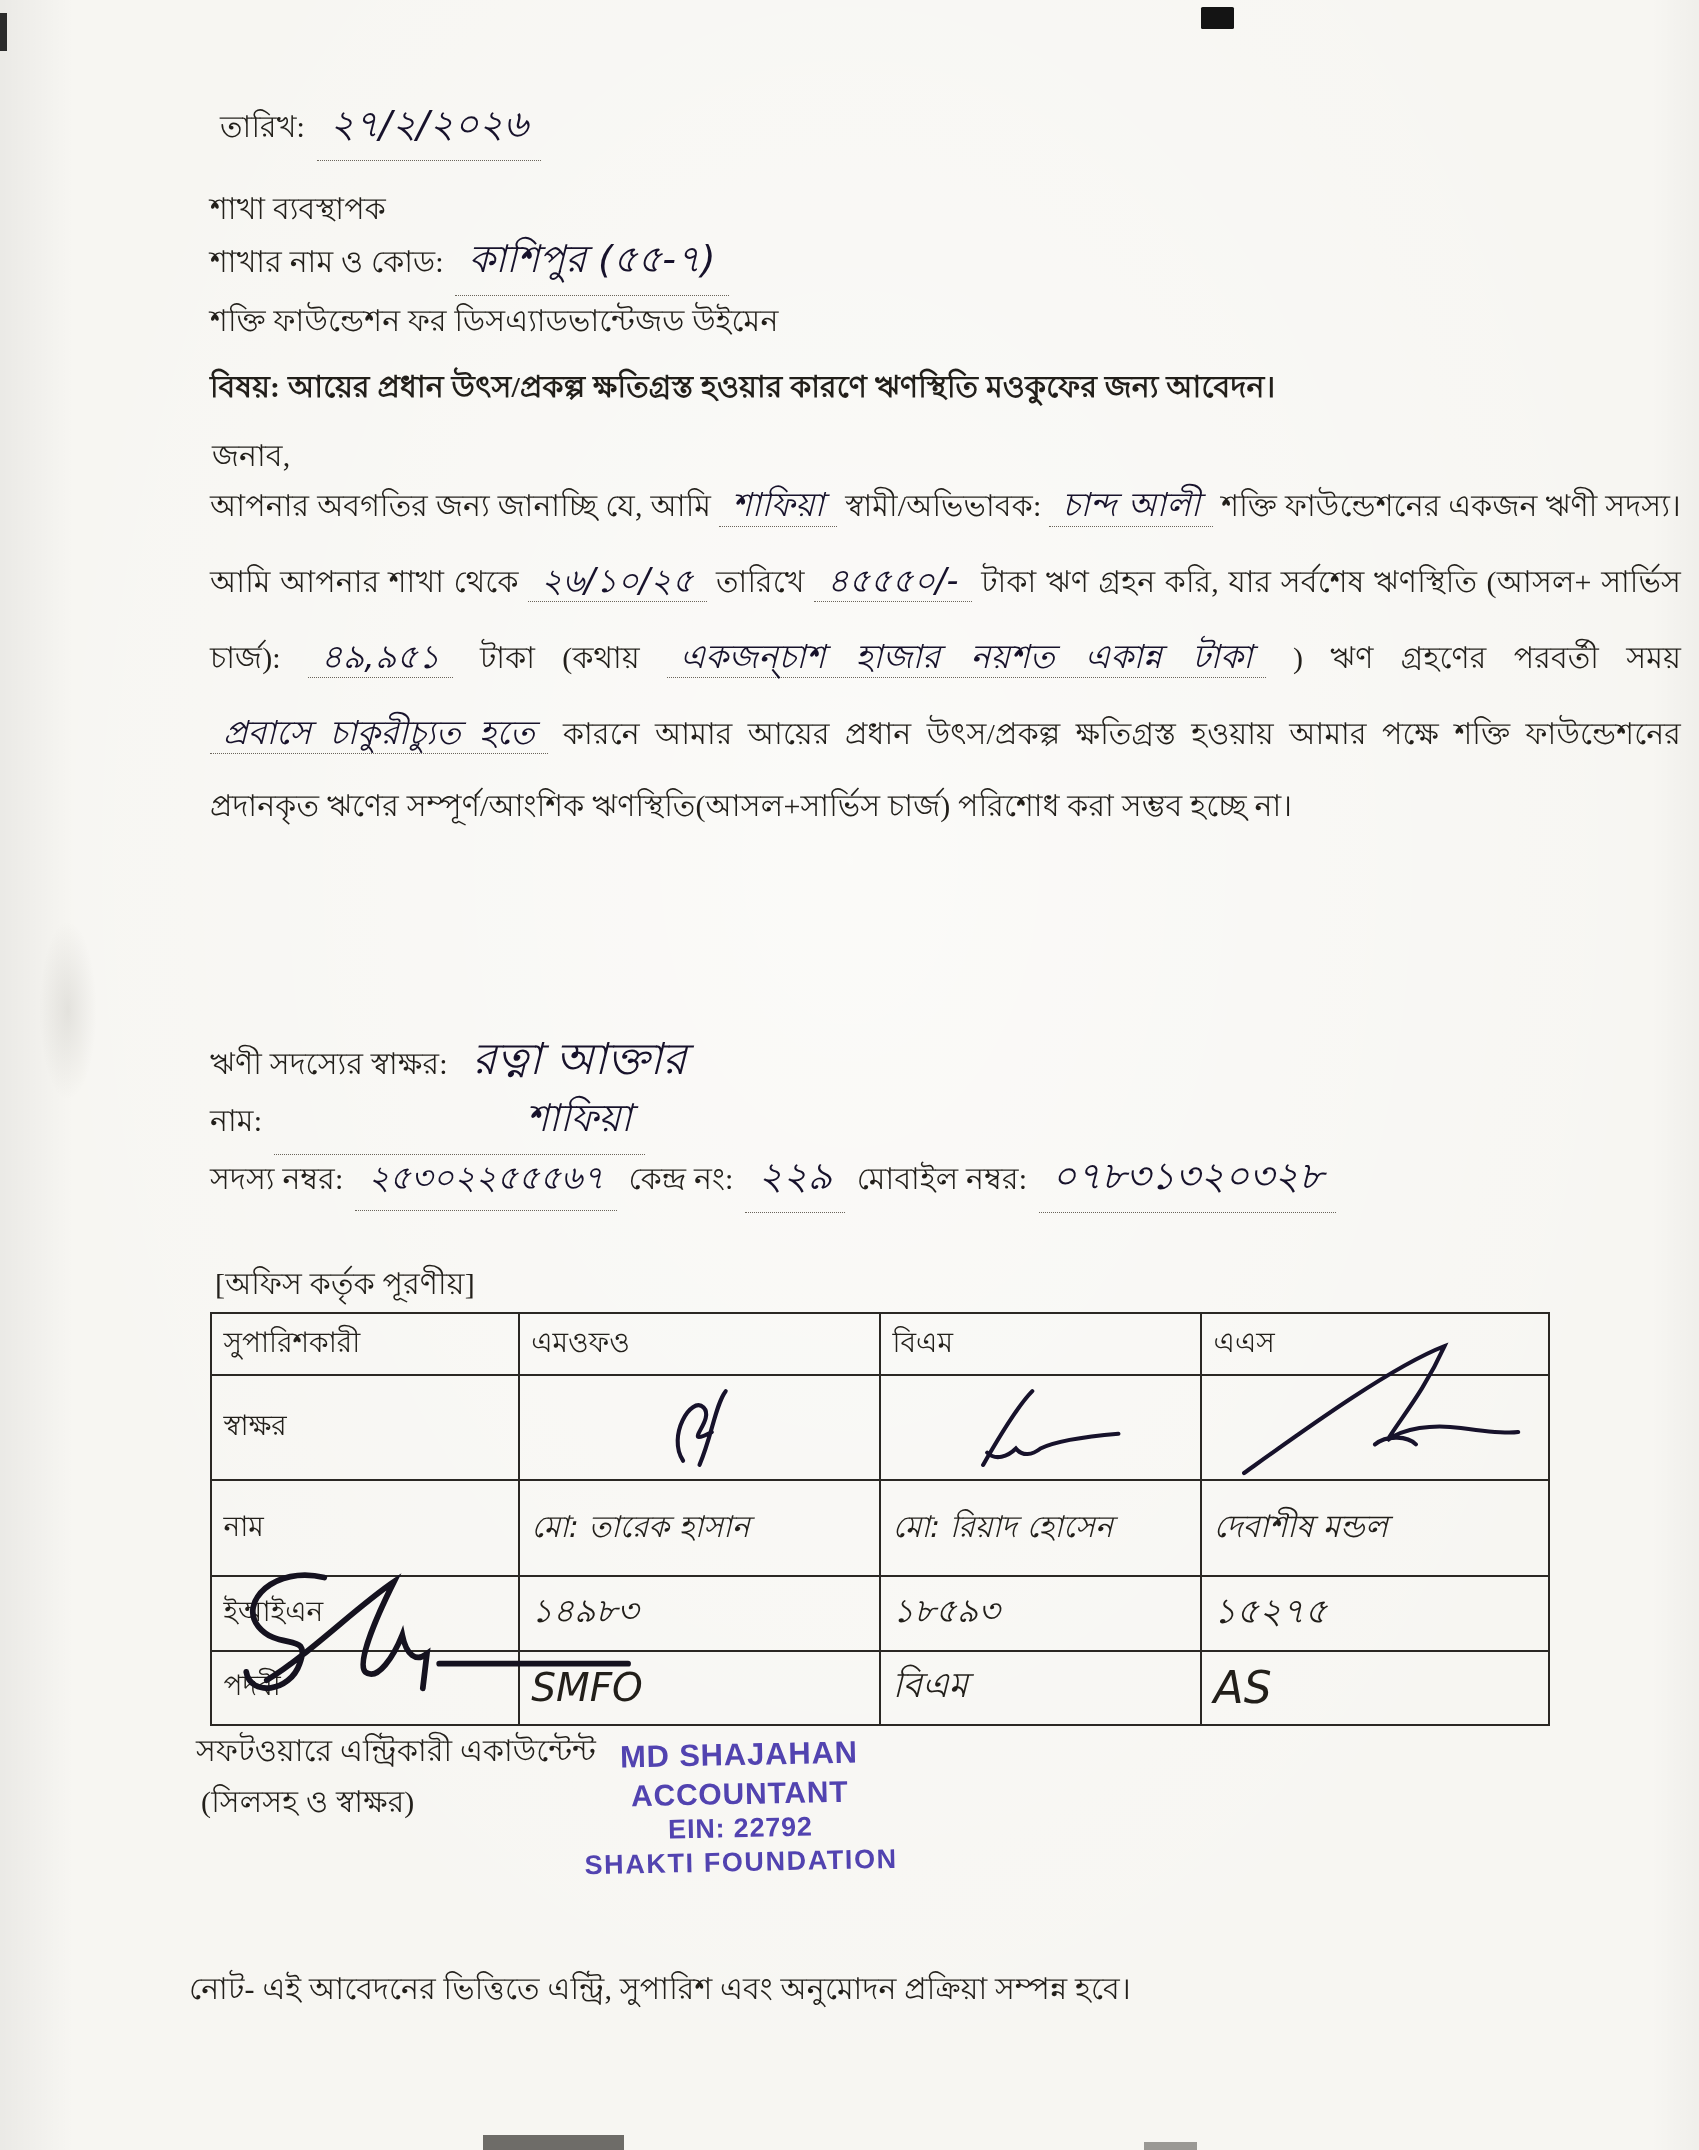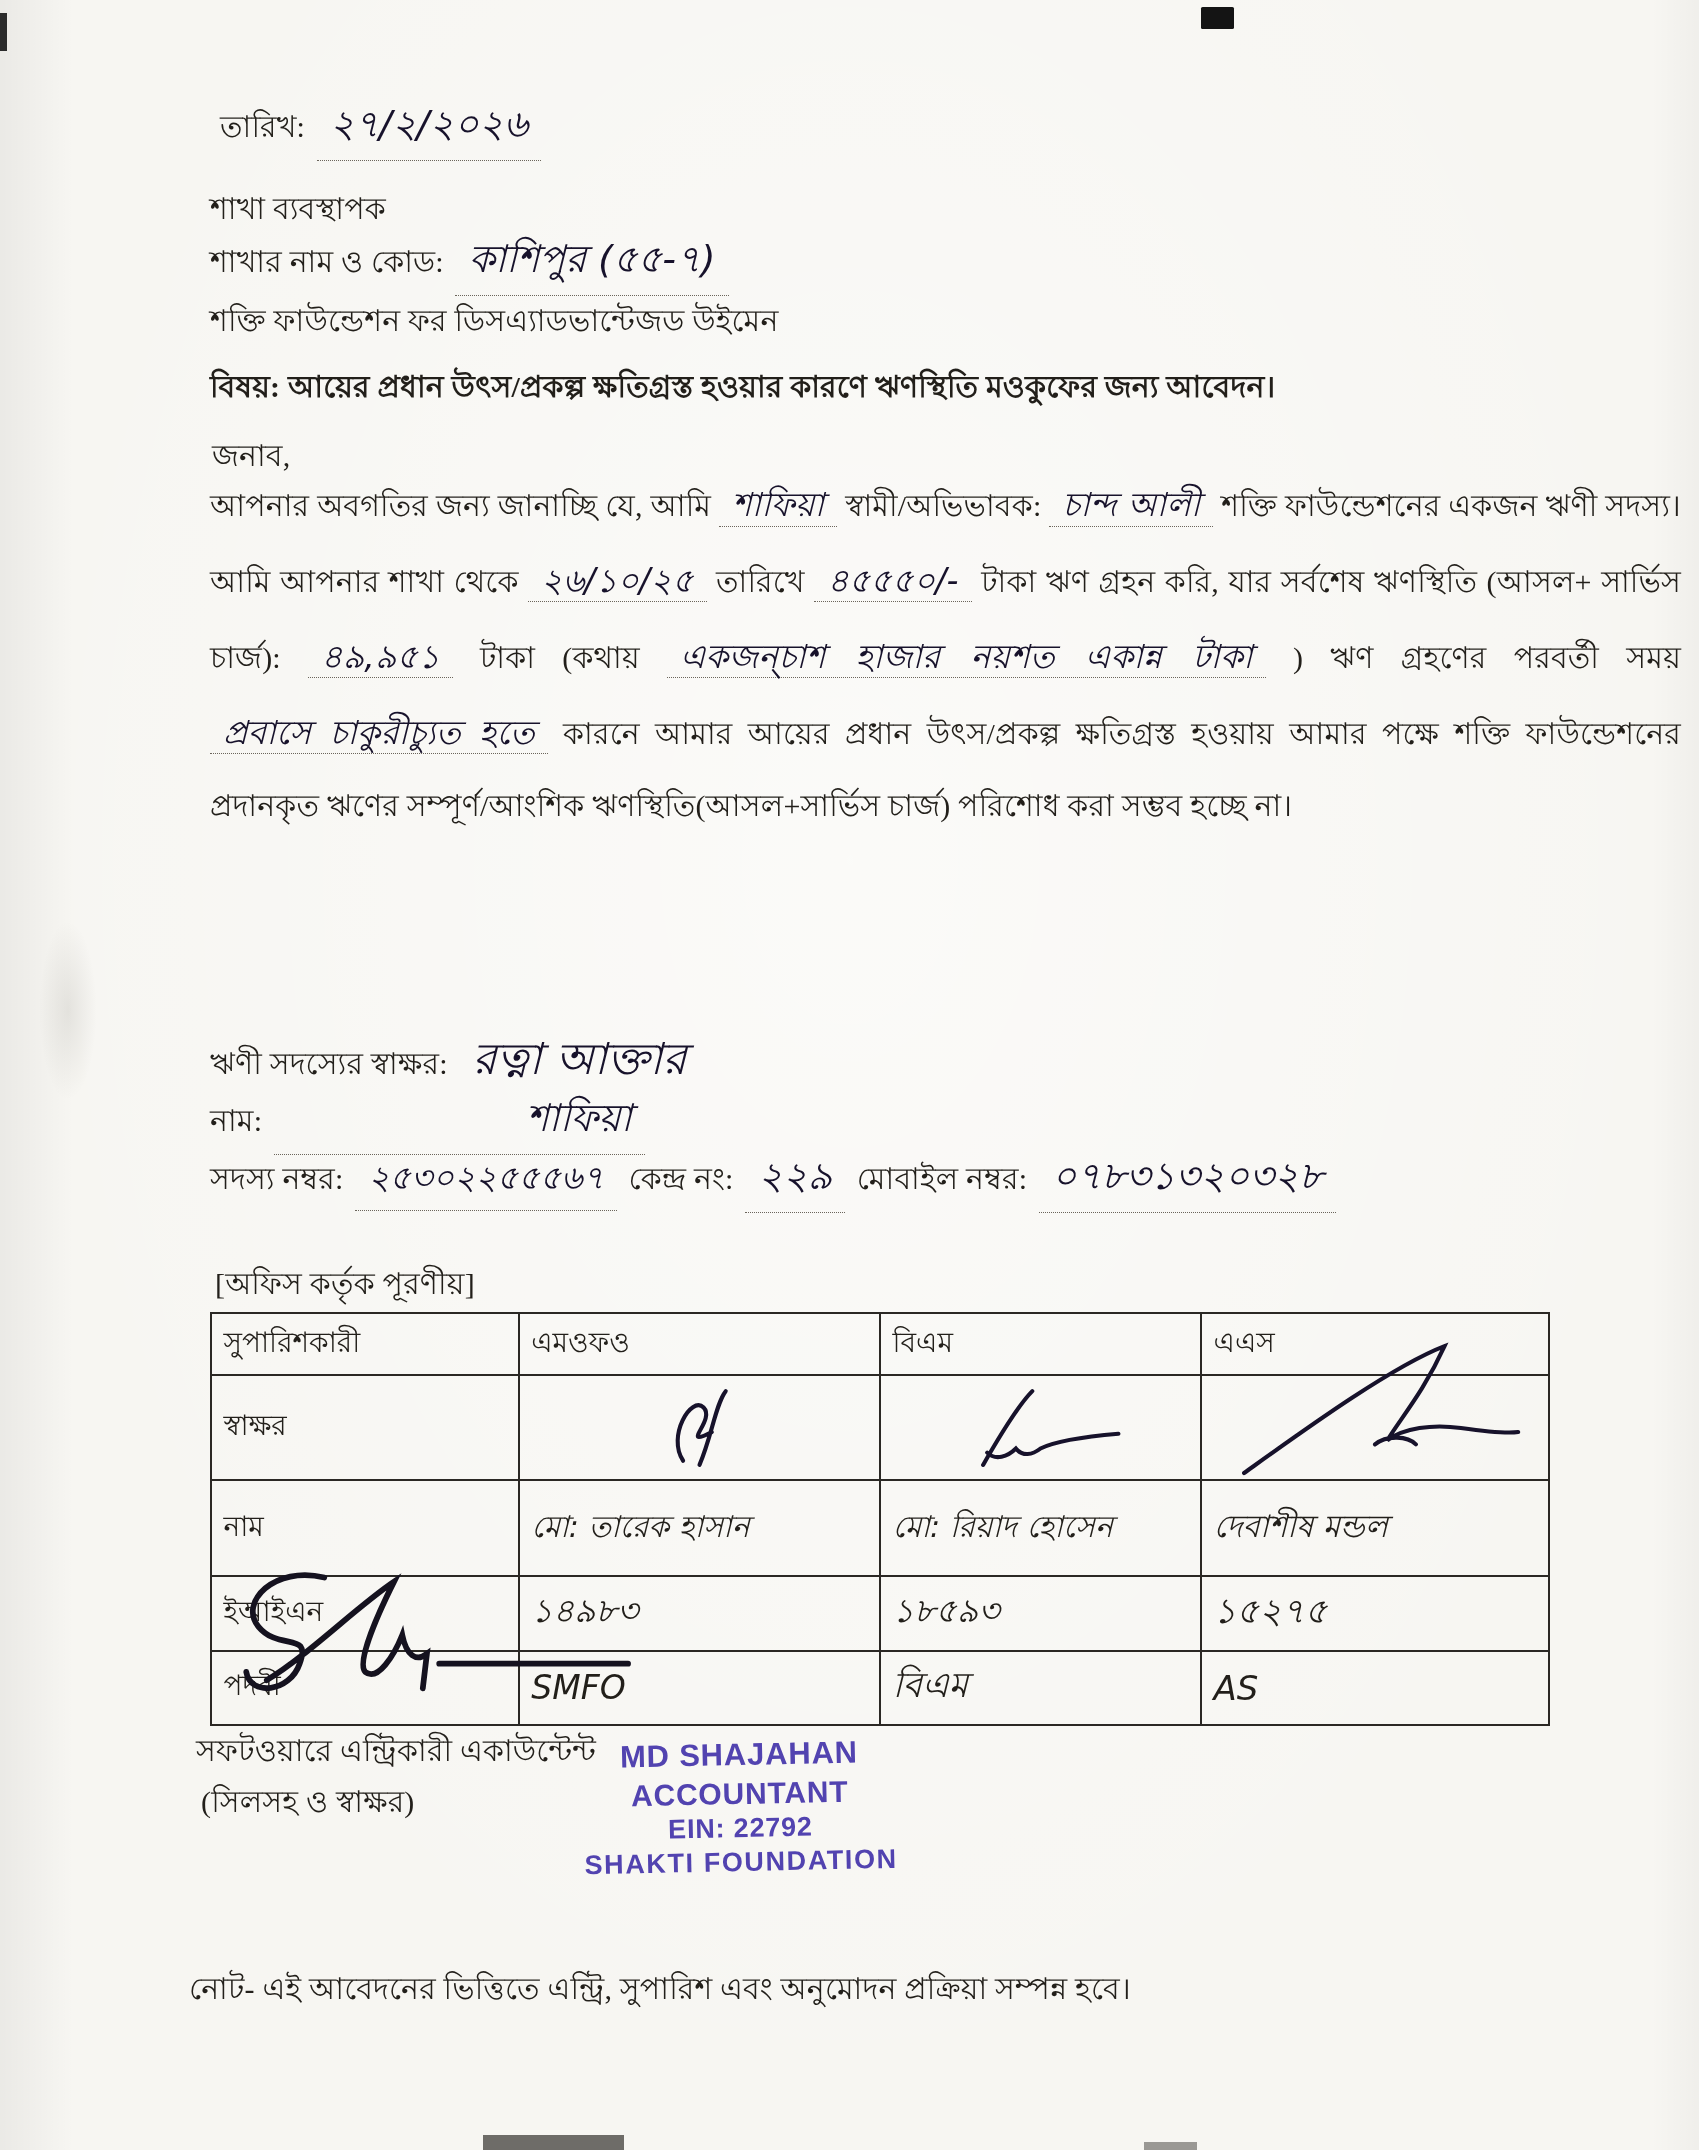--- a/index.html
+++ b/index.html
@@ -170,23 +170,23 @@
         <td class="center"><span class="sig-name" style="font-size:31px;">দেবাশীষ মন্ডল</span></td>
       </tr>
       <tr style="height:70px;">
         <td>ইআইএন</td>
         <td class="center"><span class="sig-name" style="font-size:33px;">১৪৯৮৩</span></td>
         <td class="center"><span class="sig-name" style="font-size:33px;">১৮৫৯৩</span></td>
         <td class="center"><span class="sig-name" style="font-size:35px;">১৫২৭৫</span></td>
       </tr>
       <tr style="height:74px;">
         <td>পদবী</td>
-        <td class="center"><span class="sig-name" style="font-size:33px;">SMFO</span></td>
+        <td class="center"><span class="sig-name" style="font-size:39px;">SMFO</span></td>
         <td class="center"><span class="sig-name" style="font-size:35px;">বিএম</span></td>
-        <td class="center"><span class="sig-name" style="font-size:34px;">AS</span></td>
+        <td class="center"><span class="sig-name" style="font-size:44px;">AS</span></td>
       </tr>
     </tbody>
       </table>
   </div>
 
   <svg class="abs" style="left:201px; top:1557px;" width="460" height="156" viewBox="0 0 560 190">
     <path d="M150 25 C 90 10, 45 55, 70 85 C 95 115, 135 90, 120 130 C 108 165, 60 170, 55 140 M80 150 C 130 120, 190 60, 235 30 C 210 80, 190 130, 200 140 C 215 152, 235 120, 245 95 C 250 120, 262 128, 275 118 L 270 160 M290 130 L 520 130" fill="none" stroke="#15121f" stroke-width="7" stroke-linecap="round"></path>
   </svg>
 
   <div class="abs printed" style="left:196px; top:1708px;margin-top:8px;">সফটওয়ারে এন্ট্রিকারী একাউন্টেন্ট</div>

